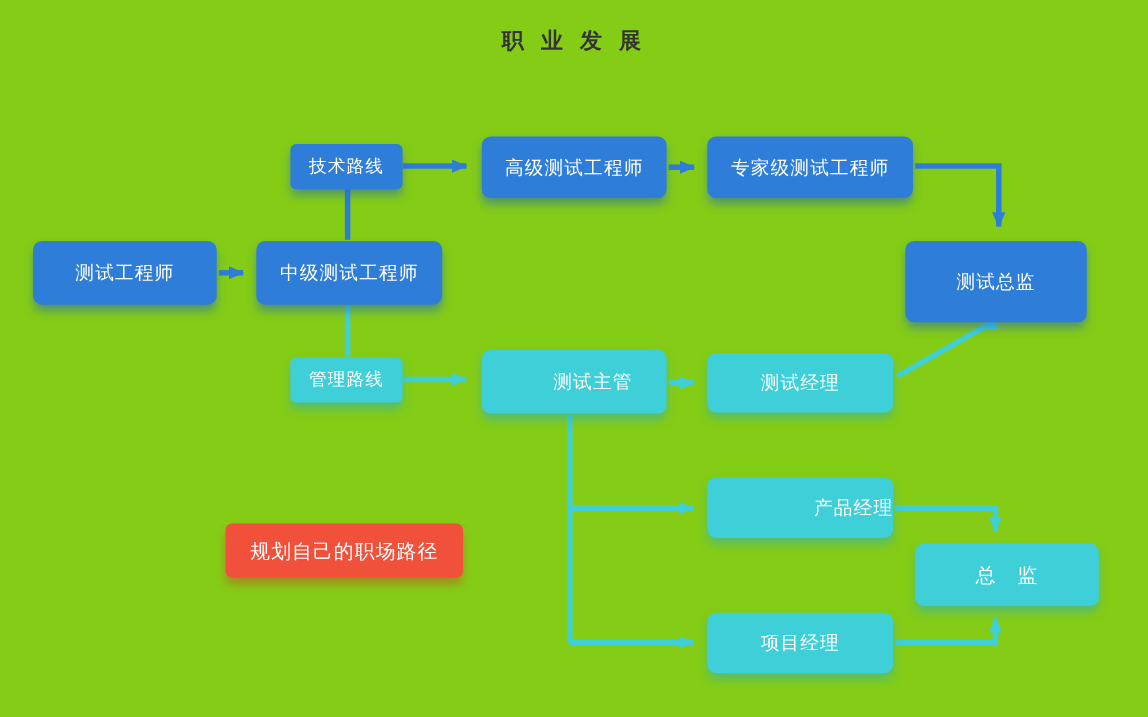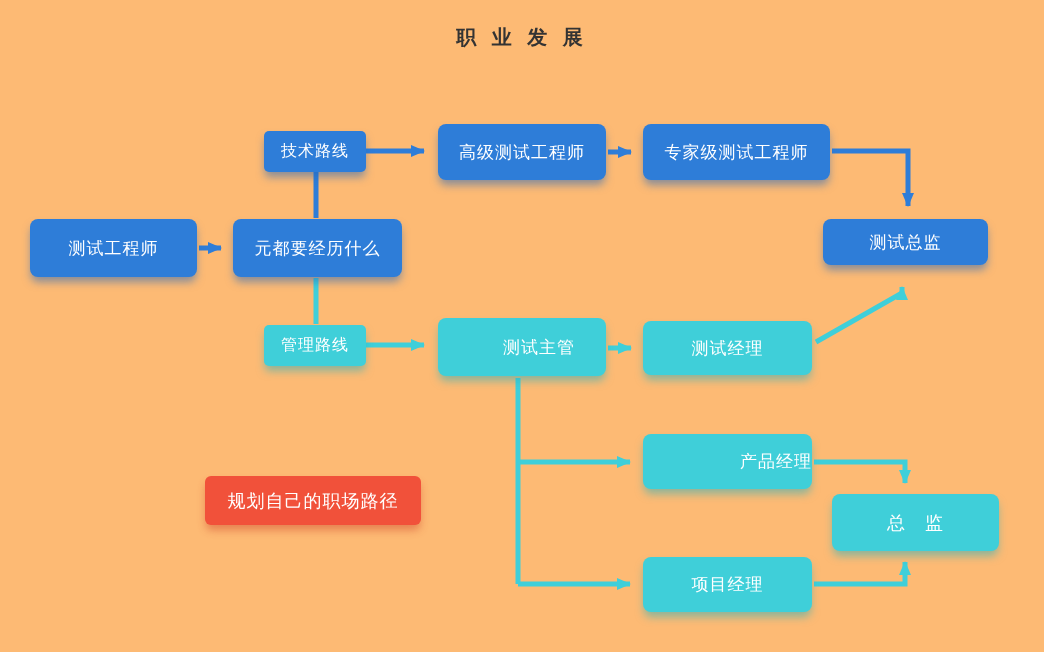--- a/index.html
+++ b/index.html
@@ -4,21 +4,21 @@
 <style>
   * { margin: 0; padding: 0; box-sizing: border-box; }
   html, body { background: #ffffff; }
   body {
     font-family: "Liberation Sans", "DejaVu Sans", sans-serif;
     width: 1044px; height: 652px;
   }
   .stage {
     position: relative;
     width: 1044px; height: 652px;
-    background: #fdba74;
+    background: #84cc16;
     overflow: hidden;
   }
   .title {
     position: absolute; top: 24px; left: 0; width: 100%;
     text-align: center;
     font-size: 20px; font-weight: bold; color: #333333;
     letter-spacing: 5px;
   }
   .subtitle {
     position: absolute; top: 62px; left: 0; width: 100%;
@@ -88,36 +88,36 @@
       <path d="M814,462 L905,462 L905,483" marker-end="url(#arrow-cyan)"></path>
       <path d="M814,584 L905,584 L905,562" marker-end="url(#arrow-cyan)"></path>
     </g>
   </svg>
 
   <div class="node blue" style="left:30px; top:219px; width:167px; height:58px;">
     <span>测试工程师</span>
   </div>
 
   <div class="node blue" style="left:233px; top:219px; width:169px; height:58px;">
-    <span>元都要经历什么</span>
+    <span>中级测试工程师</span>
   </div>
 
   <div class="node blue small" style="left:264px; top:131px; width:102px; height:41px;">
     <span>技术路线</span>
   </div>
 
   <div class="node blue" style="left:438px; top:124px; width:168px; height:56px;">
     <span>高级测试工程师</span>
   </div>
 
   <div class="node blue" style="left:643px; top:124px; width:187px; height:56px;">
     <span>专家级测试工程师</span>
   </div>
 
-  <div class="node blue" style="left:823px; top:219px; width:165px; height:46px;">
+  <div class="node blue" style="left:823px; top:219px; width:165px; height:74px;">
     <span>测试总监</span>
   </div>
 
   <div class="node cyan small" style="left:264px; top:325px; width:102px; height:41px;">
     <span>管理路线</span>
   </div>
 
   <div class="node cyan" style="left:438px; top:318px; width:168px; height:58px;padding-left:34px;">
     <span>测试主管</span>
   </div>

